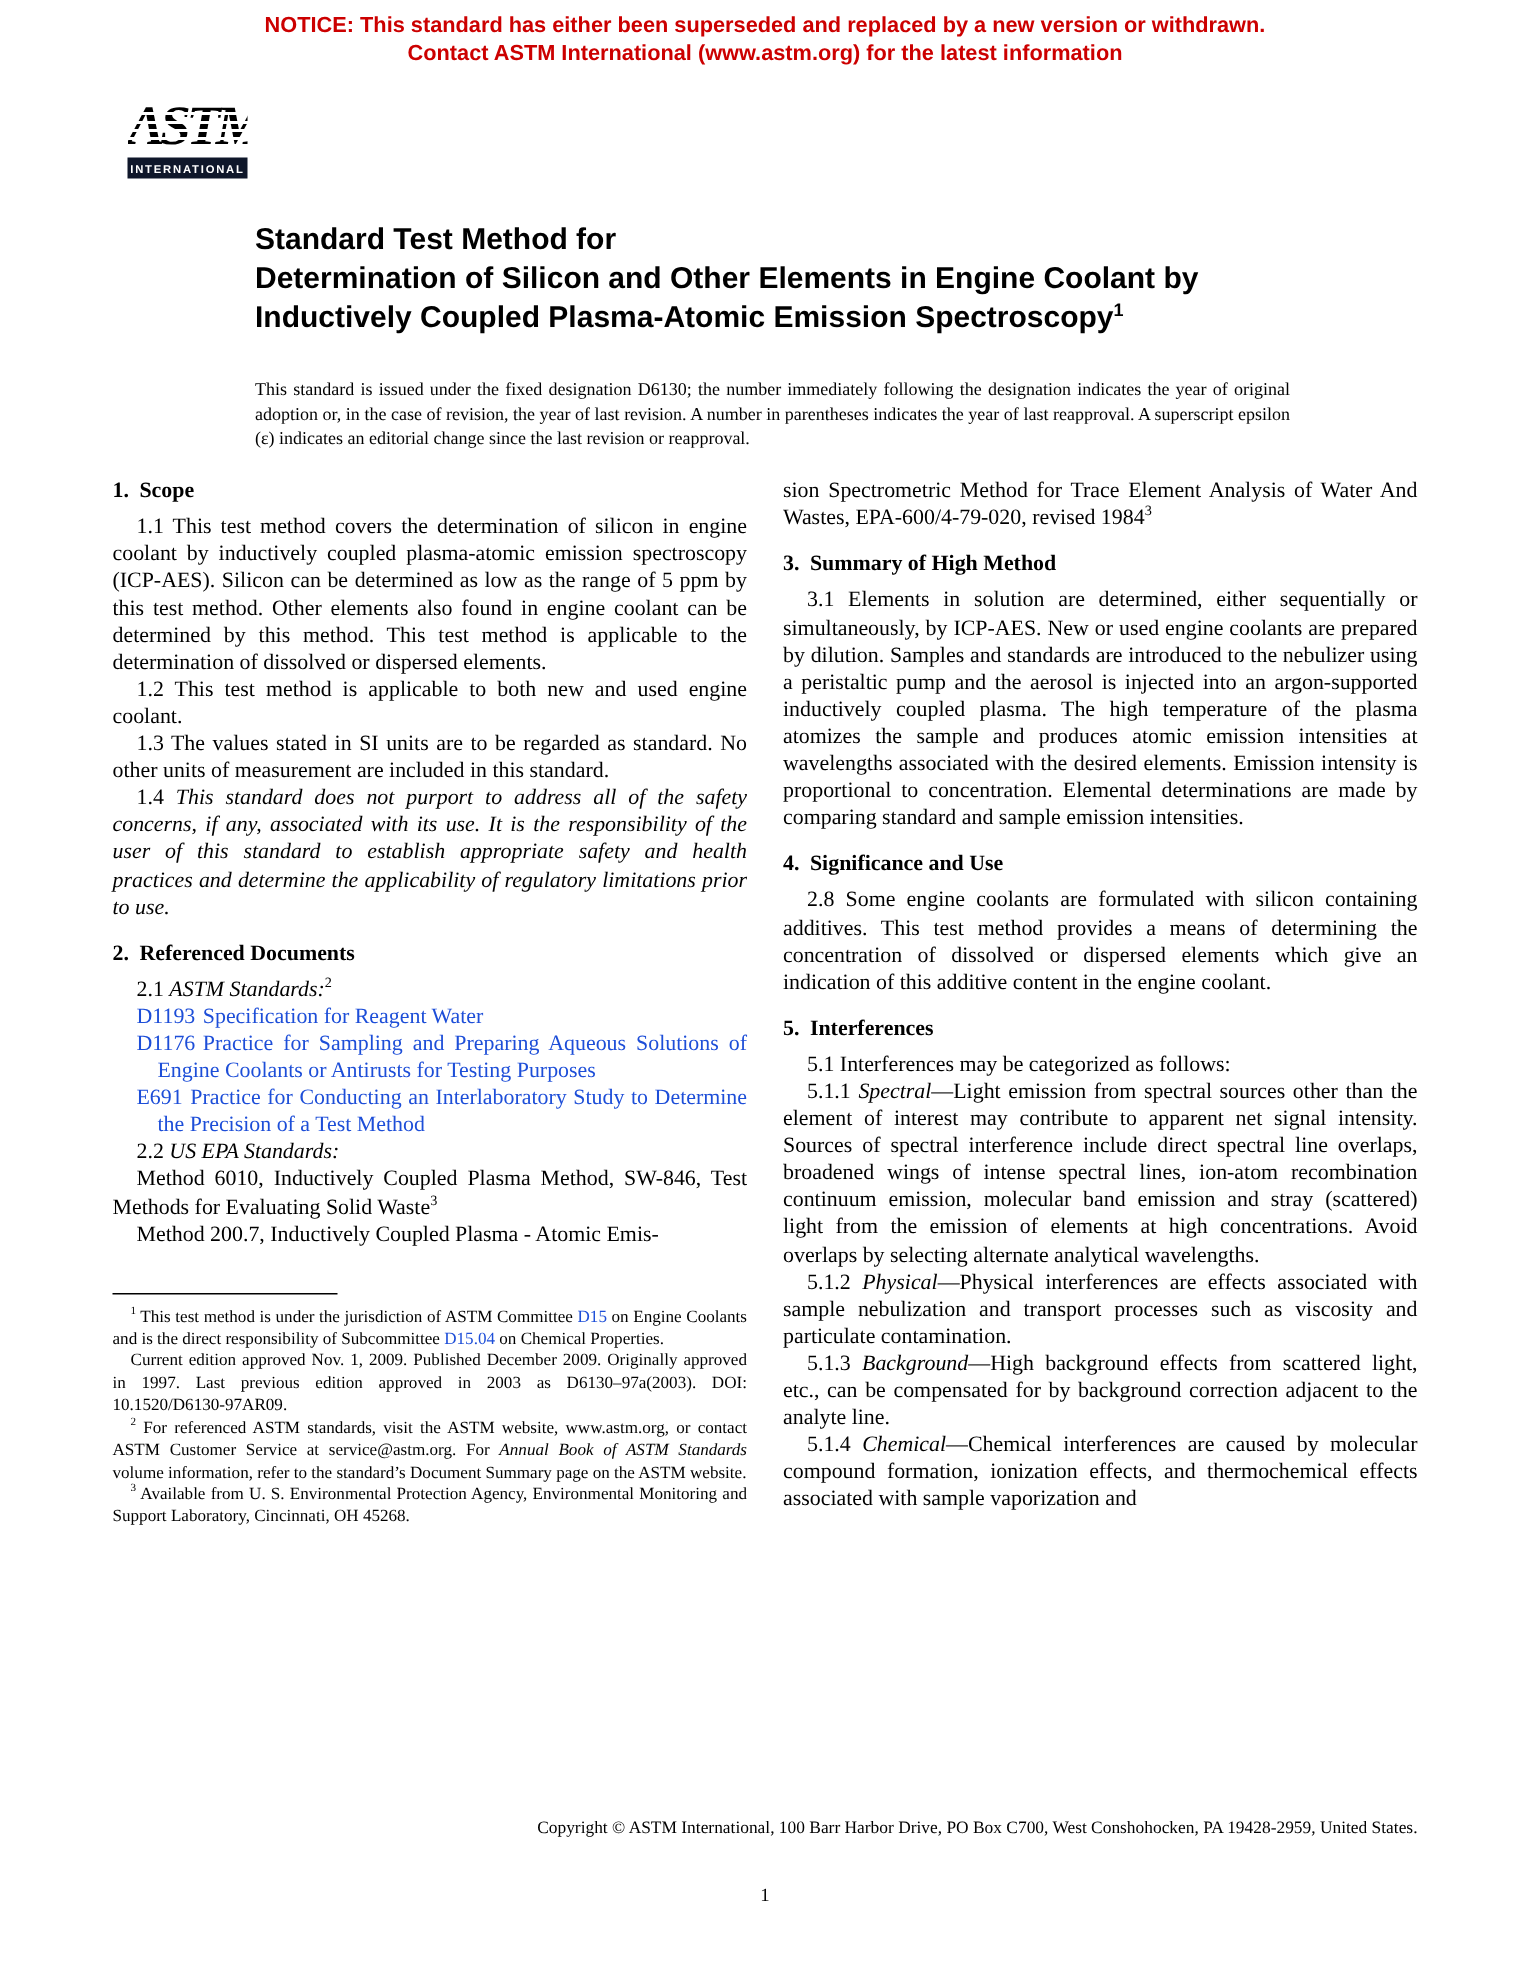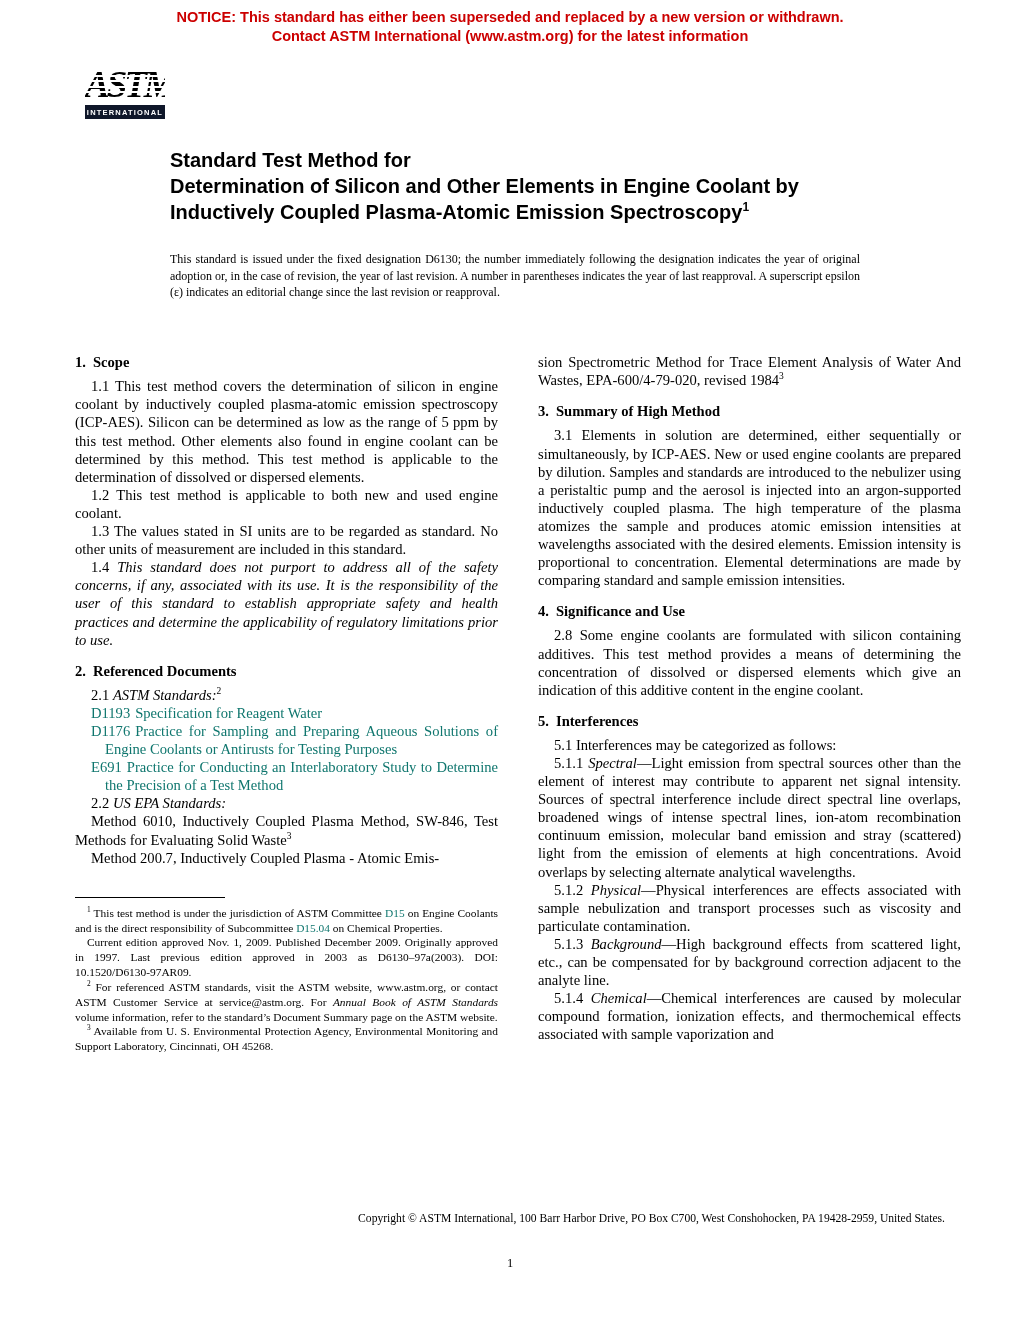--- a/index.html
+++ b/index.html
@@ -65,39 +65,39 @@
   }
   .title-block sup { font-size: 12px; vertical-align: super; line-height: 0; }
   
   .preamble {
     margin: 26px 0 0 170px;
     width: 690px;
     font-size: 12px; line-height: 1.36;
     text-align: justify;
   }
   
-  .body { display: flex; gap: 40px; margin: 53px 75px 0; }
+  .body { display: flex; gap: 24px; margin: 18px 75px 0; }
   .col {
     width: 423px; flex: 0 0 423px;
     font-size: 14.6px; line-height: 1.24;
     text-align: justify;
   }
   .col p { margin: 0; text-indent: 16px; }
   .col p.noindent { text-indent: 0; }
   h3.sec {
     font-size: 14.6px; font-weight: bold;
     margin: 13px 0 6px; text-align: left;
   }
   h3.sec.first { margin-top: 0; }
   h3.sec .t { margin-left: 7px; }
   .italic { font-style: italic; }
   sup { font-size: 0.65em; vertical-align: super; line-height: 0; }
   .reflist { list-style: none; margin: 0; padding: 0; }
   .reflist li { padding-left: 30px; text-indent: -14px; }
-  .reflink { color: #0f766e; text-decoration: none; cursor: pointer; }
+  .reflink { color: #1d4ed8; text-decoration: none; cursor: pointer; }
   .refcode { margin-right: 5px; }
   
   .footnotes { margin-top: 30px; font-size: 11.4px; line-height: 1.3; }
   .fn-rule { width: 150px; border-top: 1px solid #000; margin-bottom: 8px; }
   .footnotes p { margin: 0; text-indent: 12px; }
   
   .footer {
     position: absolute; left: 75px; right: 75px; top: 1212px;
     font-size: 11.6px; text-align: right;
   }

